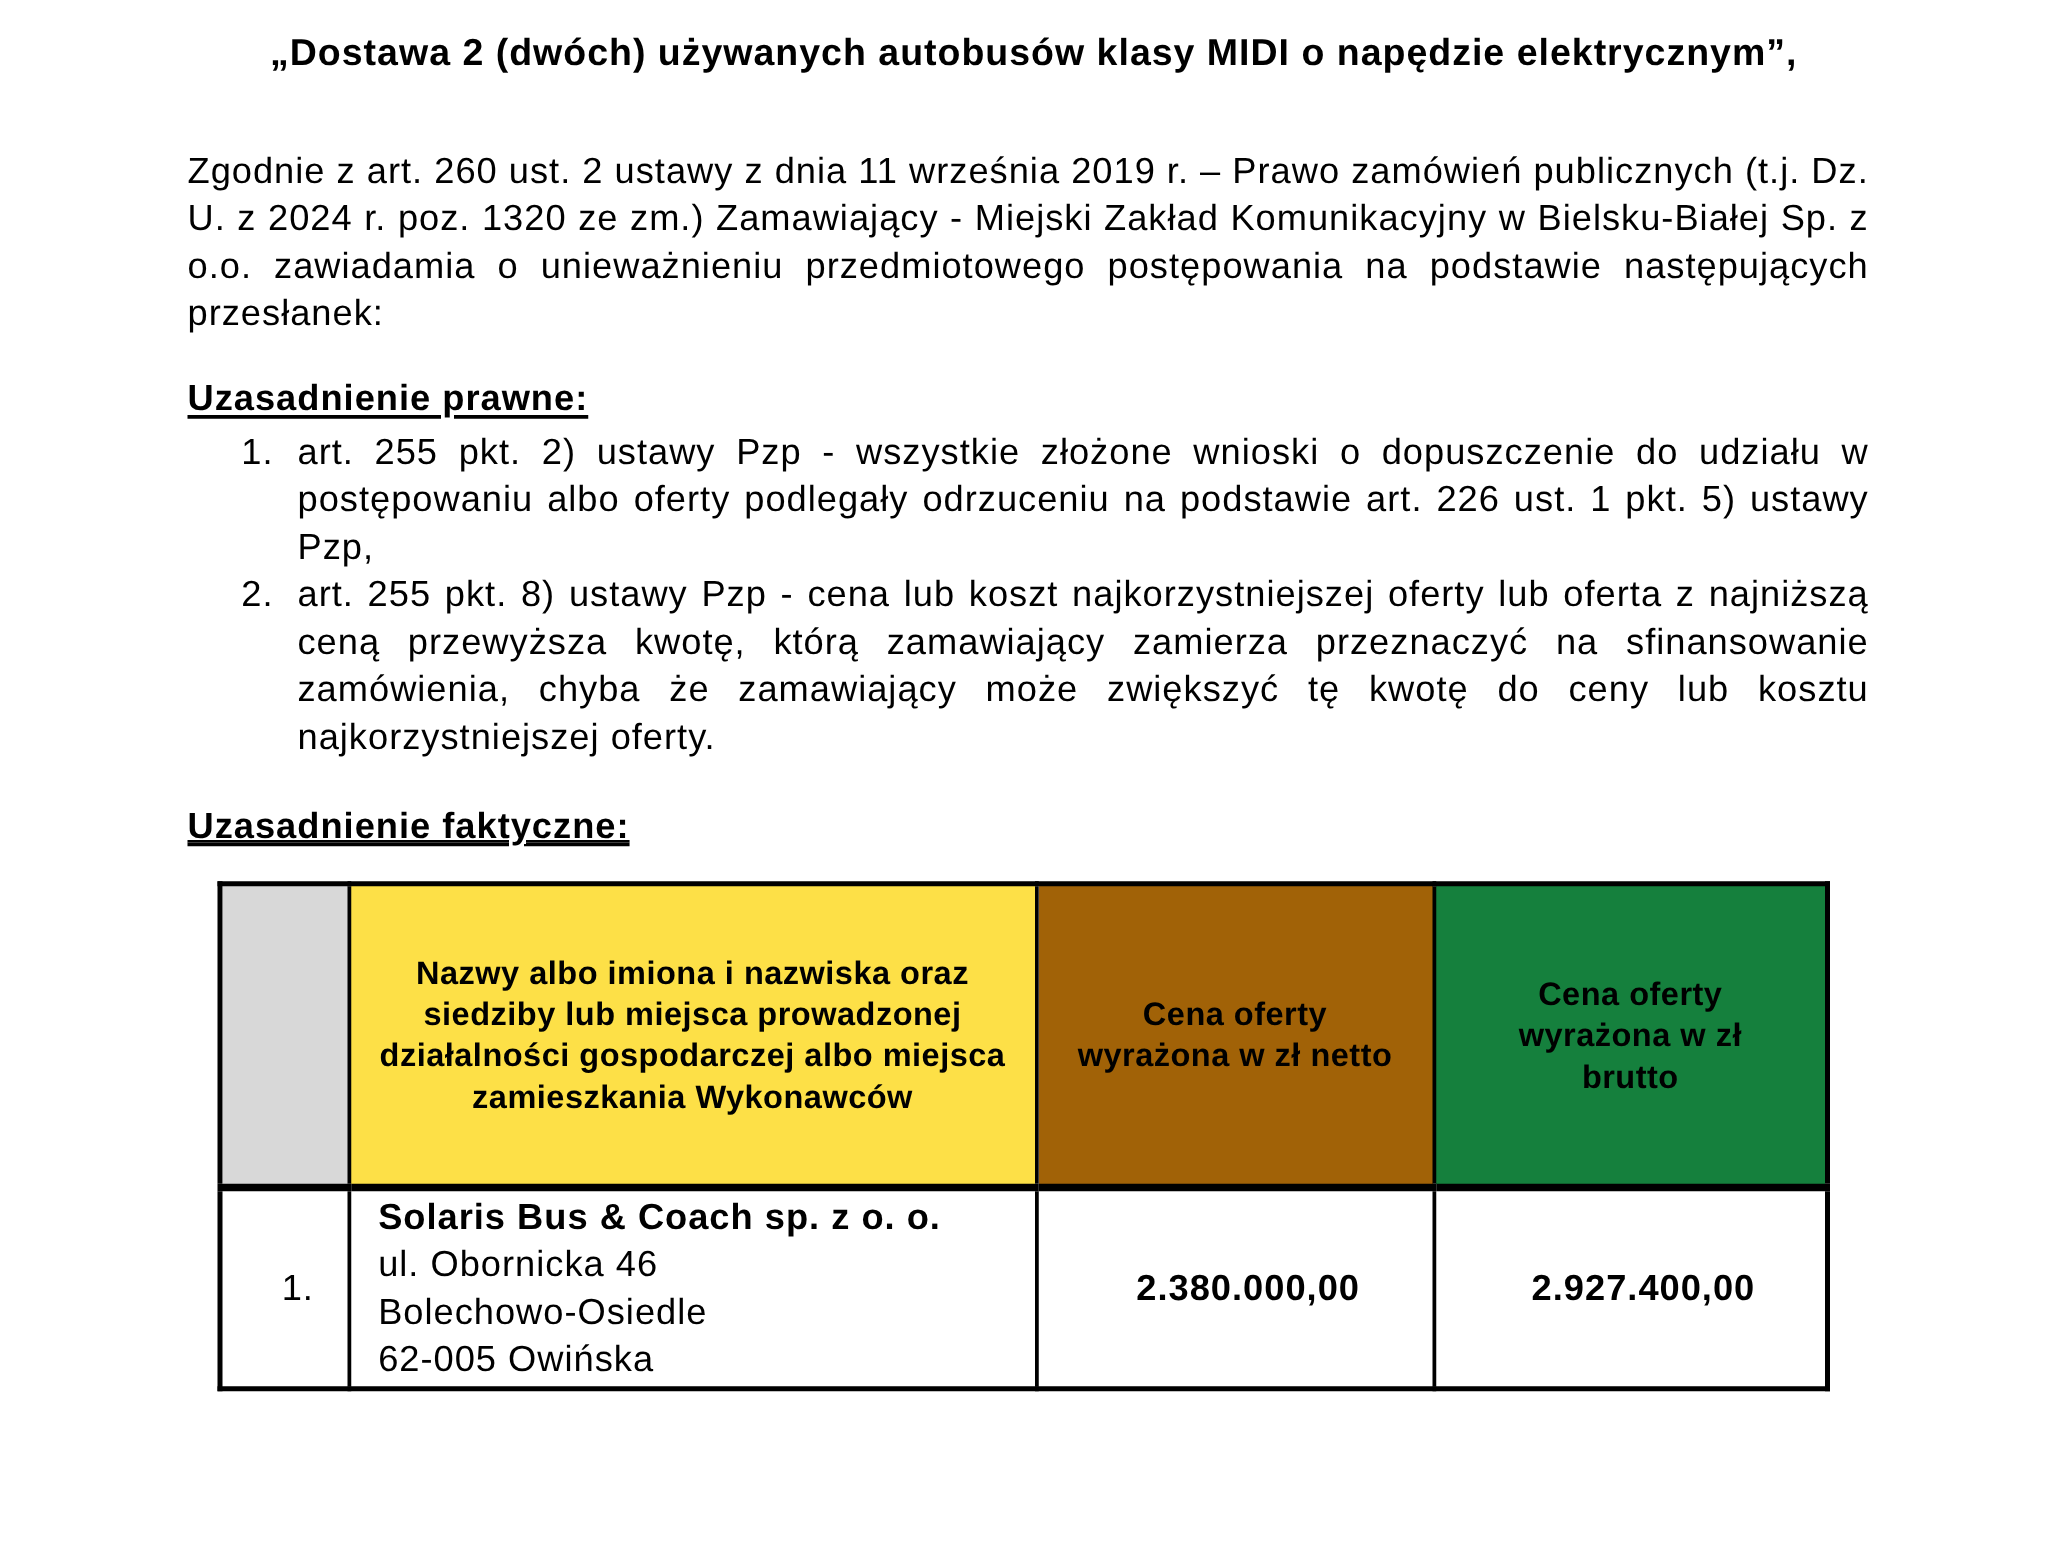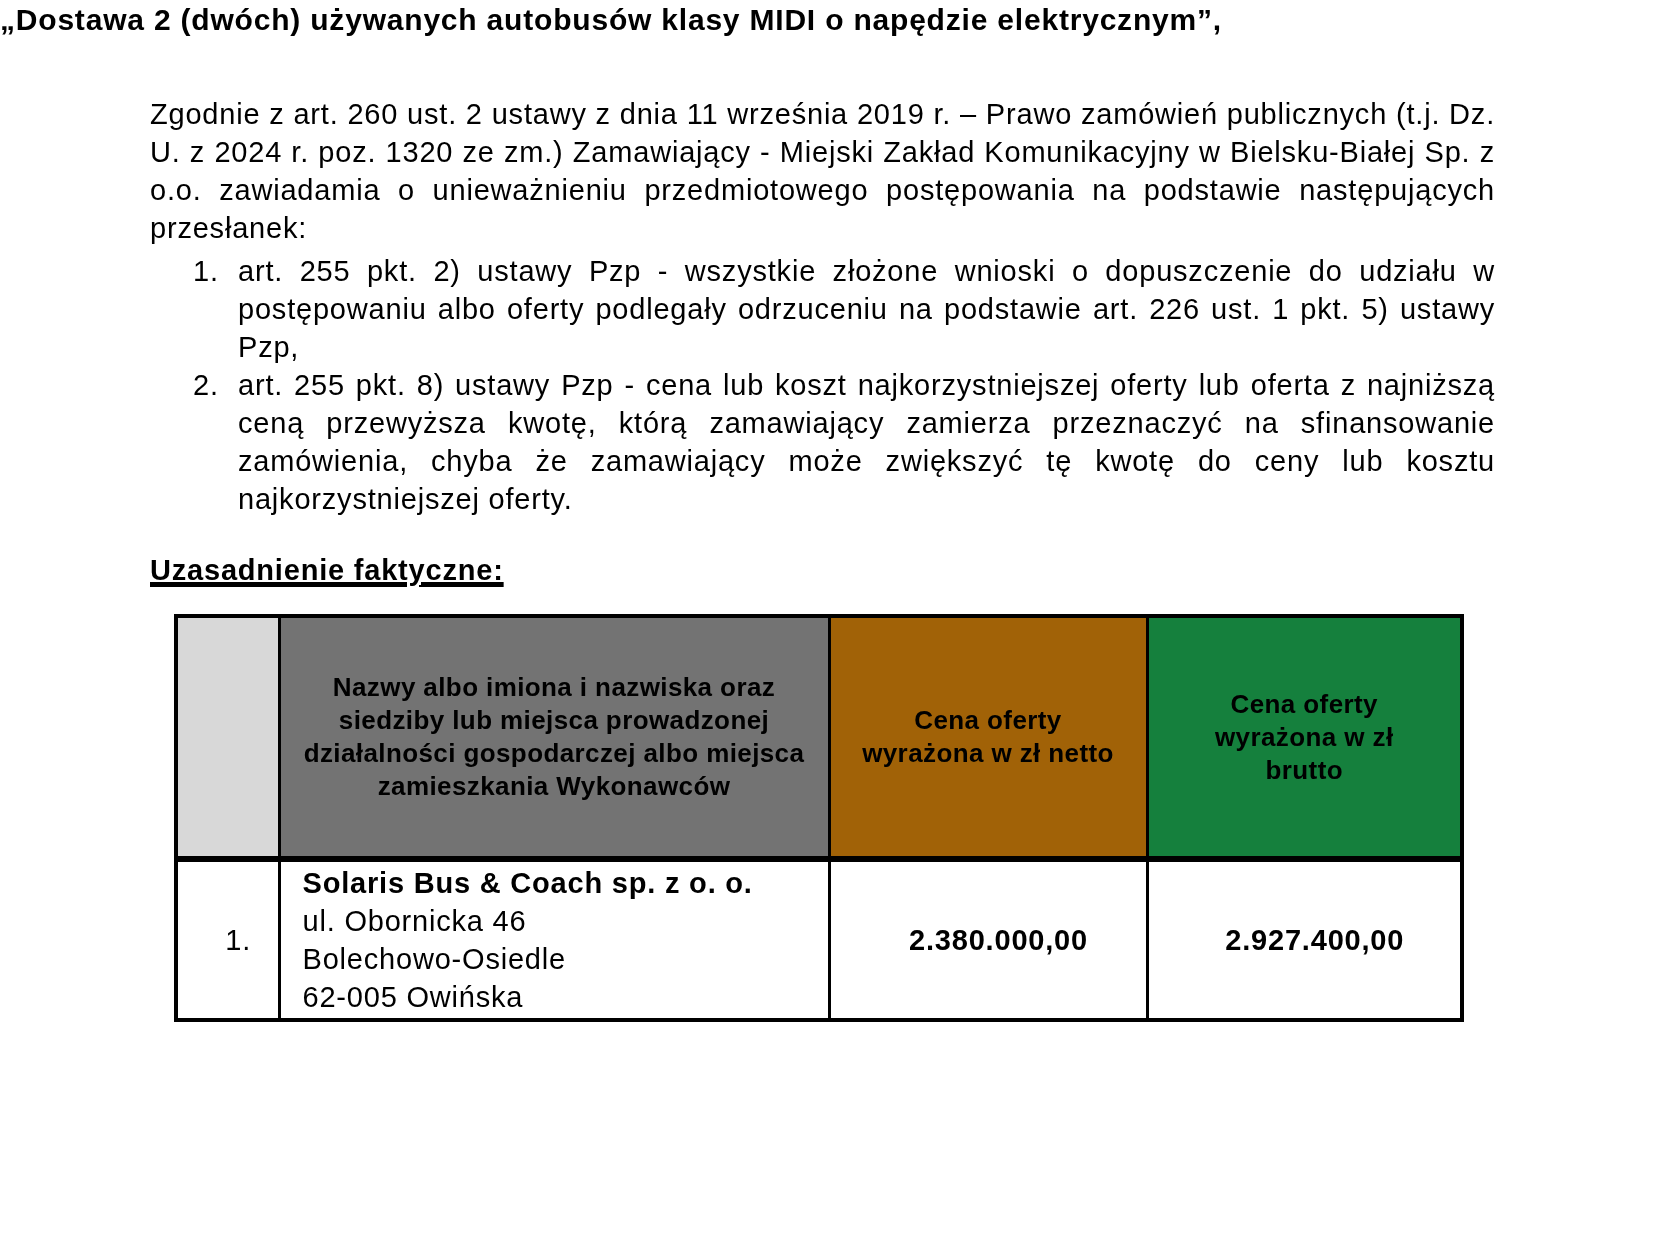--- a/index.html
+++ b/index.html
@@ -13,21 +13,22 @@
     height: 1240px;
     background: #ffffff;
     color: #000000;
     font-family: "Liberation Sans", "DejaVu Sans", sans-serif;
     font-size: 29px;
     line-height: 38px;
     letter-spacing: 0.8px;
     overflow: hidden;
   }
   .doc-title {
-    padding-top: 1px;
+    padding-top: 24px;
+    text-align: center;
     font-weight: bold;
     font-size: 30px;
     line-height: 38px;
   }
   .content {
     width: 1345px;
     margin-left: 150px;
   }
   .intro {
     margin: 56px 0 0 0;
@@ -115,20 +116,23 @@
 <body>
 
 <div class="page">
 
   <div class="doc-title">„Dostawa 2 (dwóch) używanych autobusów klasy MIDI o napędzie elektrycznym”,</div>
 
   <div class="content">
 
     <p class="intro">Zgodnie z art. 260 ust. 2 ustawy z dnia 11 września 2019 r. – Prawo zamówień publicznych (t.j. Dz. U. z 2024 r. poz. 1320 ze zm.) Zamawiający - Miejski Zakład Komunikacyjny w Bielsku-Białej Sp. z o.o. zawiadamia o unieważnieniu przedmiotowego postępowania na podstawie następujących przesłanek:</p>
 
+    <div class="section-heading">
+      <span class="u">Uzasadnienie prawne:</span>
+    </div>
 
 
     <div class="num-list">
       <div class="li">
         <span class="num">1.</span>
         <span class="litext">art. 255 pkt. 2) ustawy Pzp - wszystkie złożone wnioski o dopuszczenie do udziału w postępowaniu albo oferty podlegały odrzuceniu na podstawie art. 226 ust. 1 pkt. 5) ustawy Pzp,</span>
       </div>
       <div class="li">
         <span class="num">2.</span>
         <span class="litext">art. 255 pkt. 8) ustawy Pzp - cena lub koszt najkorzystniejszej oferty lub oferta z najniższą ceną przewyższa kwotę, którą zamawiający zamierza przeznaczyć na sfinansowanie zamówienia, chyba że zamawiający może zwiększyć tę kwotę do ceny lub kosztu najkorzystniejszej oferty.</span>
@@ -143,21 +147,21 @@
     <table class="offers">
       <colgroup>
         <col style="width:103px">
         <col style="width:550px">
         <col style="width:318px">
         <col style="width:315px">
       </colgroup>
       <thead>
         <tr class="head-row">
           <th style="background: rgb(216, 216, 216);"></th>
-          <th style="background: #737373;">Nazwy albo imiona i nazwiska oraz siedziby lub miejsca prowadzonej działalności gospodarczej albo miejsca zamieszkania Wykonawców</th>
+          <th style="background: #fde047;">Nazwy albo imiona i nazwiska oraz siedziby lub miejsca prowadzonej działalności gospodarczej albo miejsca zamieszkania Wykonawców</th>
           <th style="background: #a16207;">
             <span class="price-head-inner">Cena oferty wyrażona w zł netto</span>
           </th>
           <th style="background: #15803d;">
             <span class="price-head-inner">Cena oferty wyrażona w zł brutto</span>
           </th>
         </tr>
       </thead>
       <tbody>
         <tr class="body-row">

